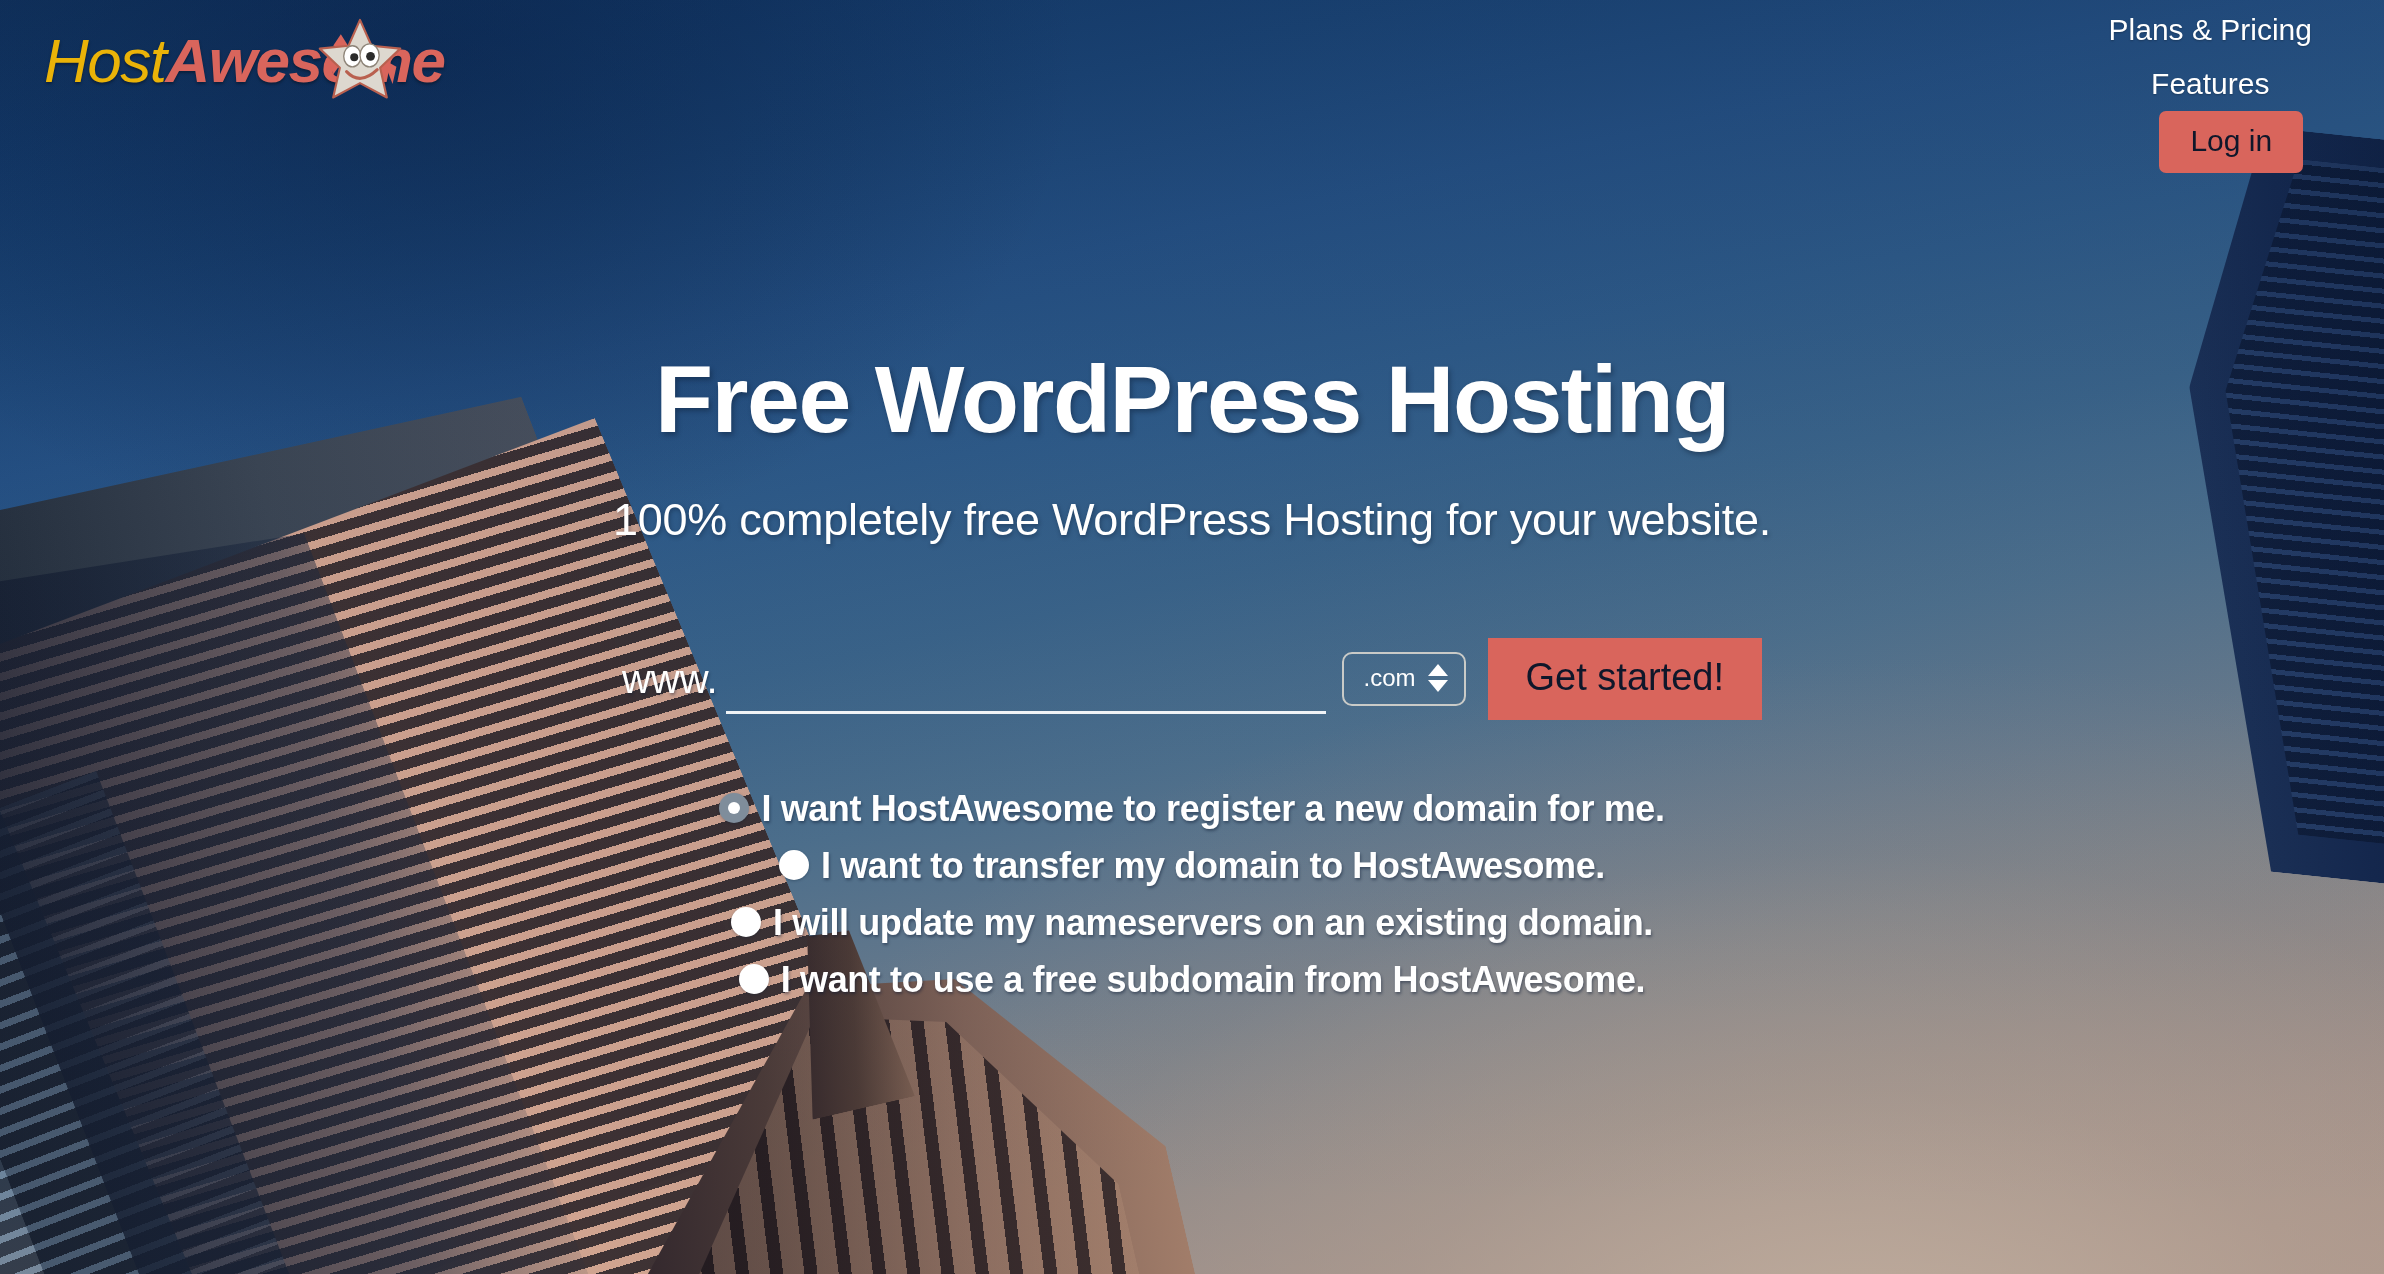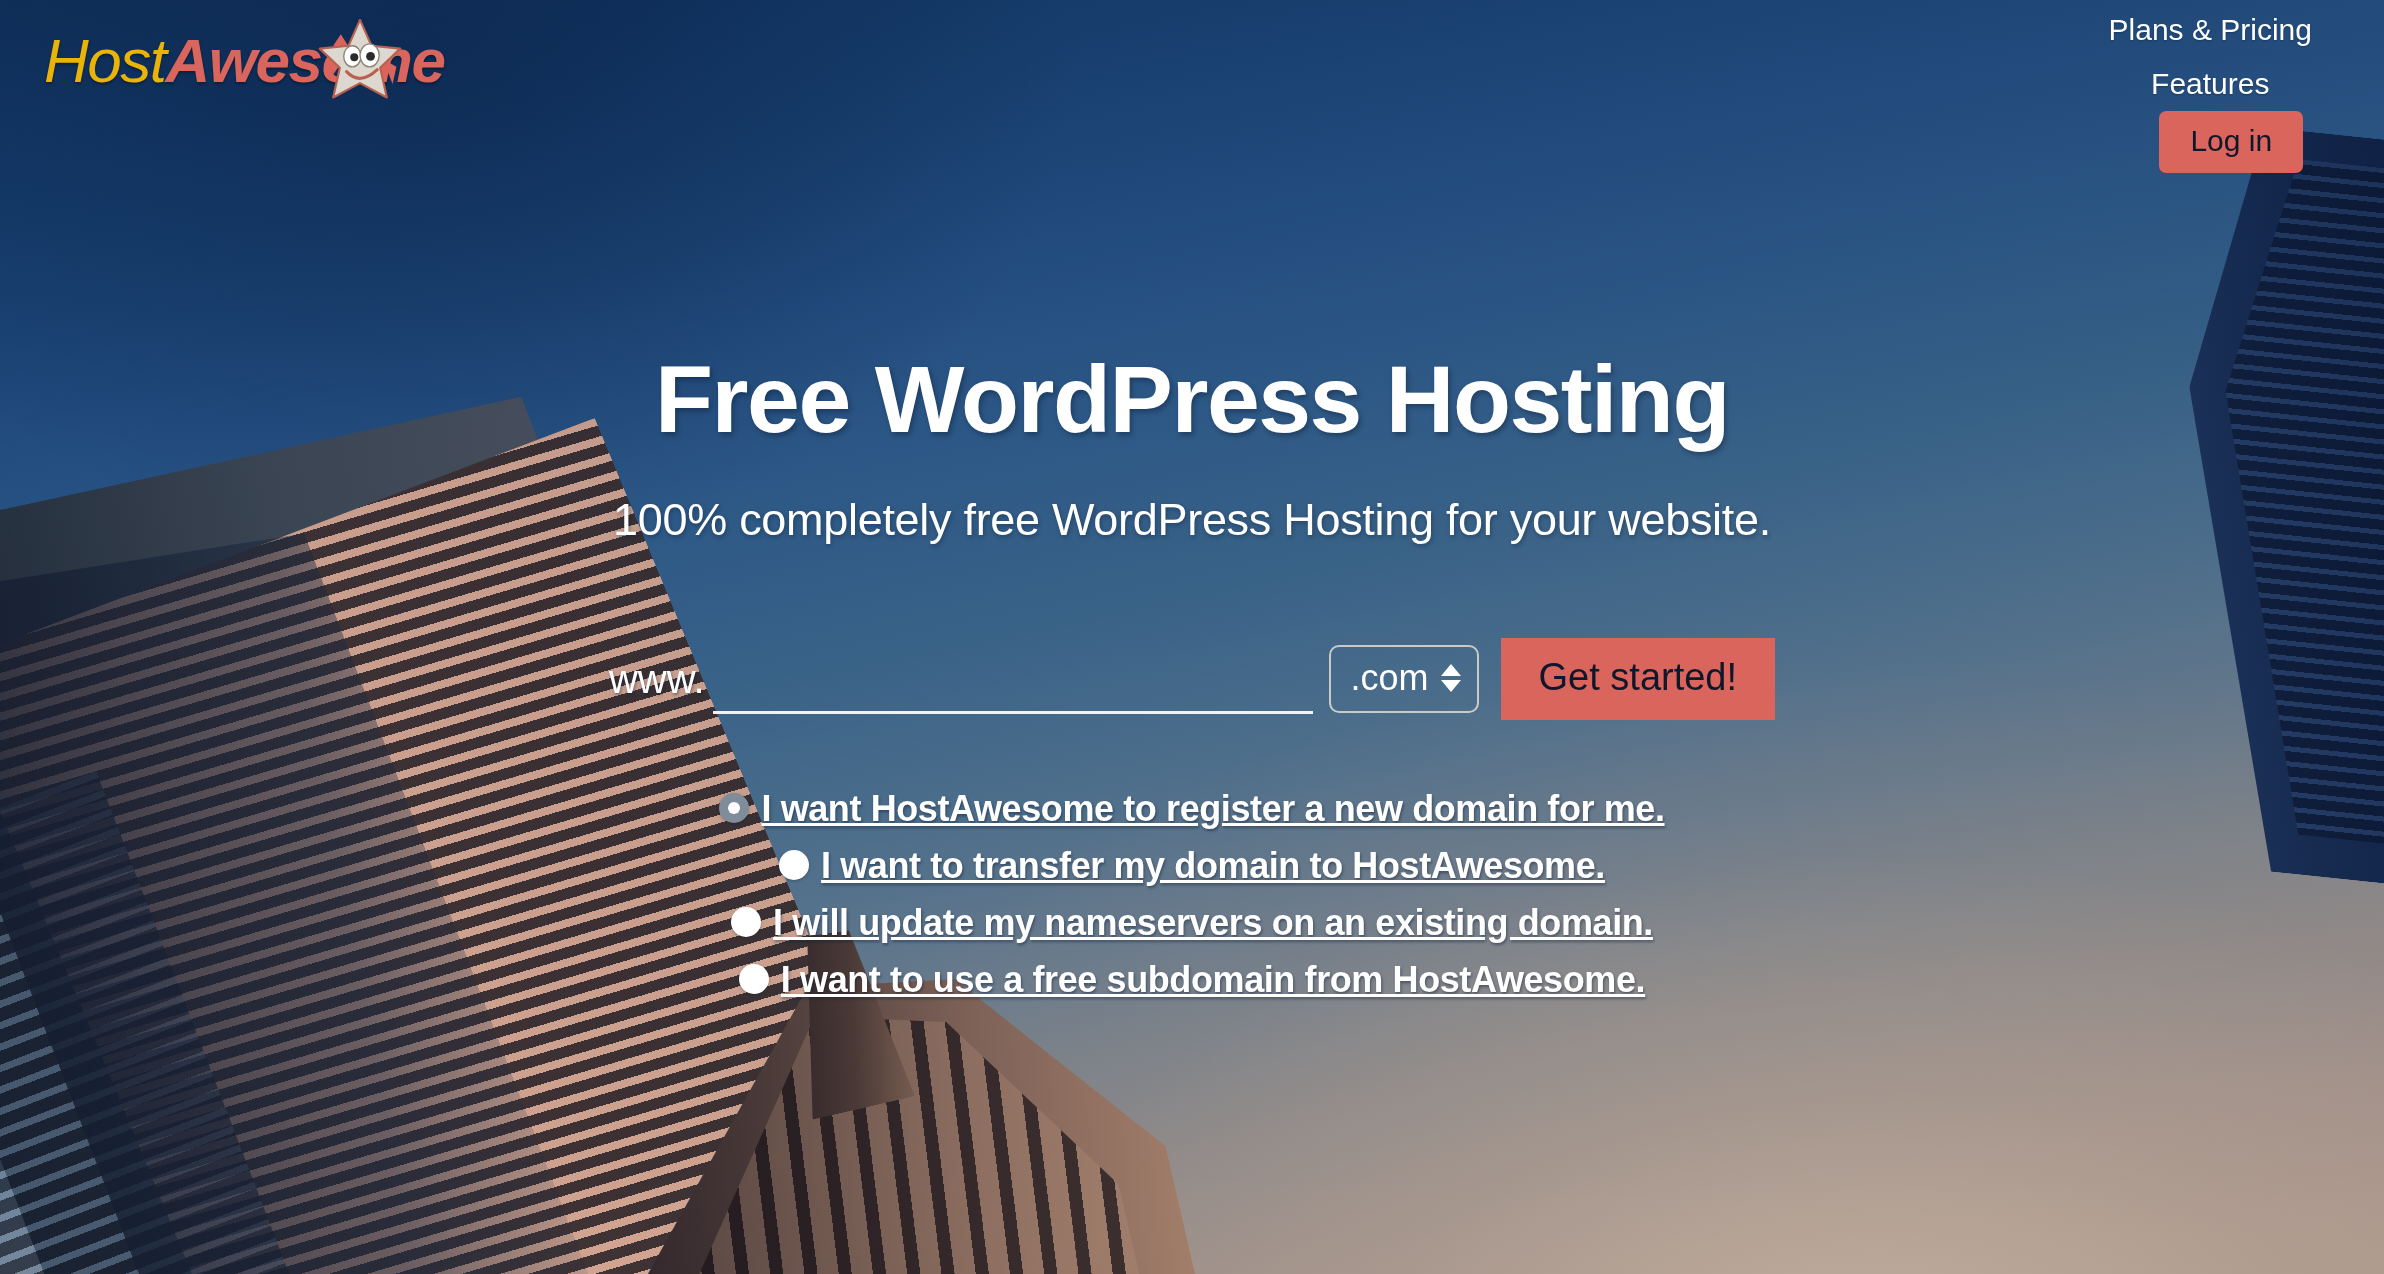--- a/index.html
+++ b/index.html
@@ -318,26 +318,26 @@
 
   .tld-select {
     position: relative;
     display: inline-flex;
     align-items: center;
     gap: 12px;
     border: 2px solid rgba(224,220,210,0.85);
     border-radius: 10px;
     background: transparent;
     color: #ffffff;
-    font-size: 36px;
+    font-size: 24px;
     font-family: inherit;
     padding: 11px 16px 13px 20px;
     cursor: pointer;
     line-height: 1;
-    height: 68px;
+    height: 54px;
     margin-right: 22px;
   }
   .tld-arrows {
     display: flex;
     flex-direction: column;
     gap: 4px;
     justify-content: center;
   }
   .tld-arrows i {
     display: block;
@@ -396,21 +396,20 @@
     background: #ffffff;
   }
   .option-label {
     color: #ffffff;
     font-size: 36px;
     font-weight: 700;
     letter-spacing: -0.4px;
     text-shadow: 1px 2px 3px rgba(10,25,48,0.45);
     white-space: nowrap;
     line-height: 1.25;
-    text-decoration: underline;
   }
 </style>
 </head>
 <body>
 
 <div class="hero">
 
   <div class="sky"></div>
   <div class="sky-haze"></div>
   <div class="tower-left"></div>

